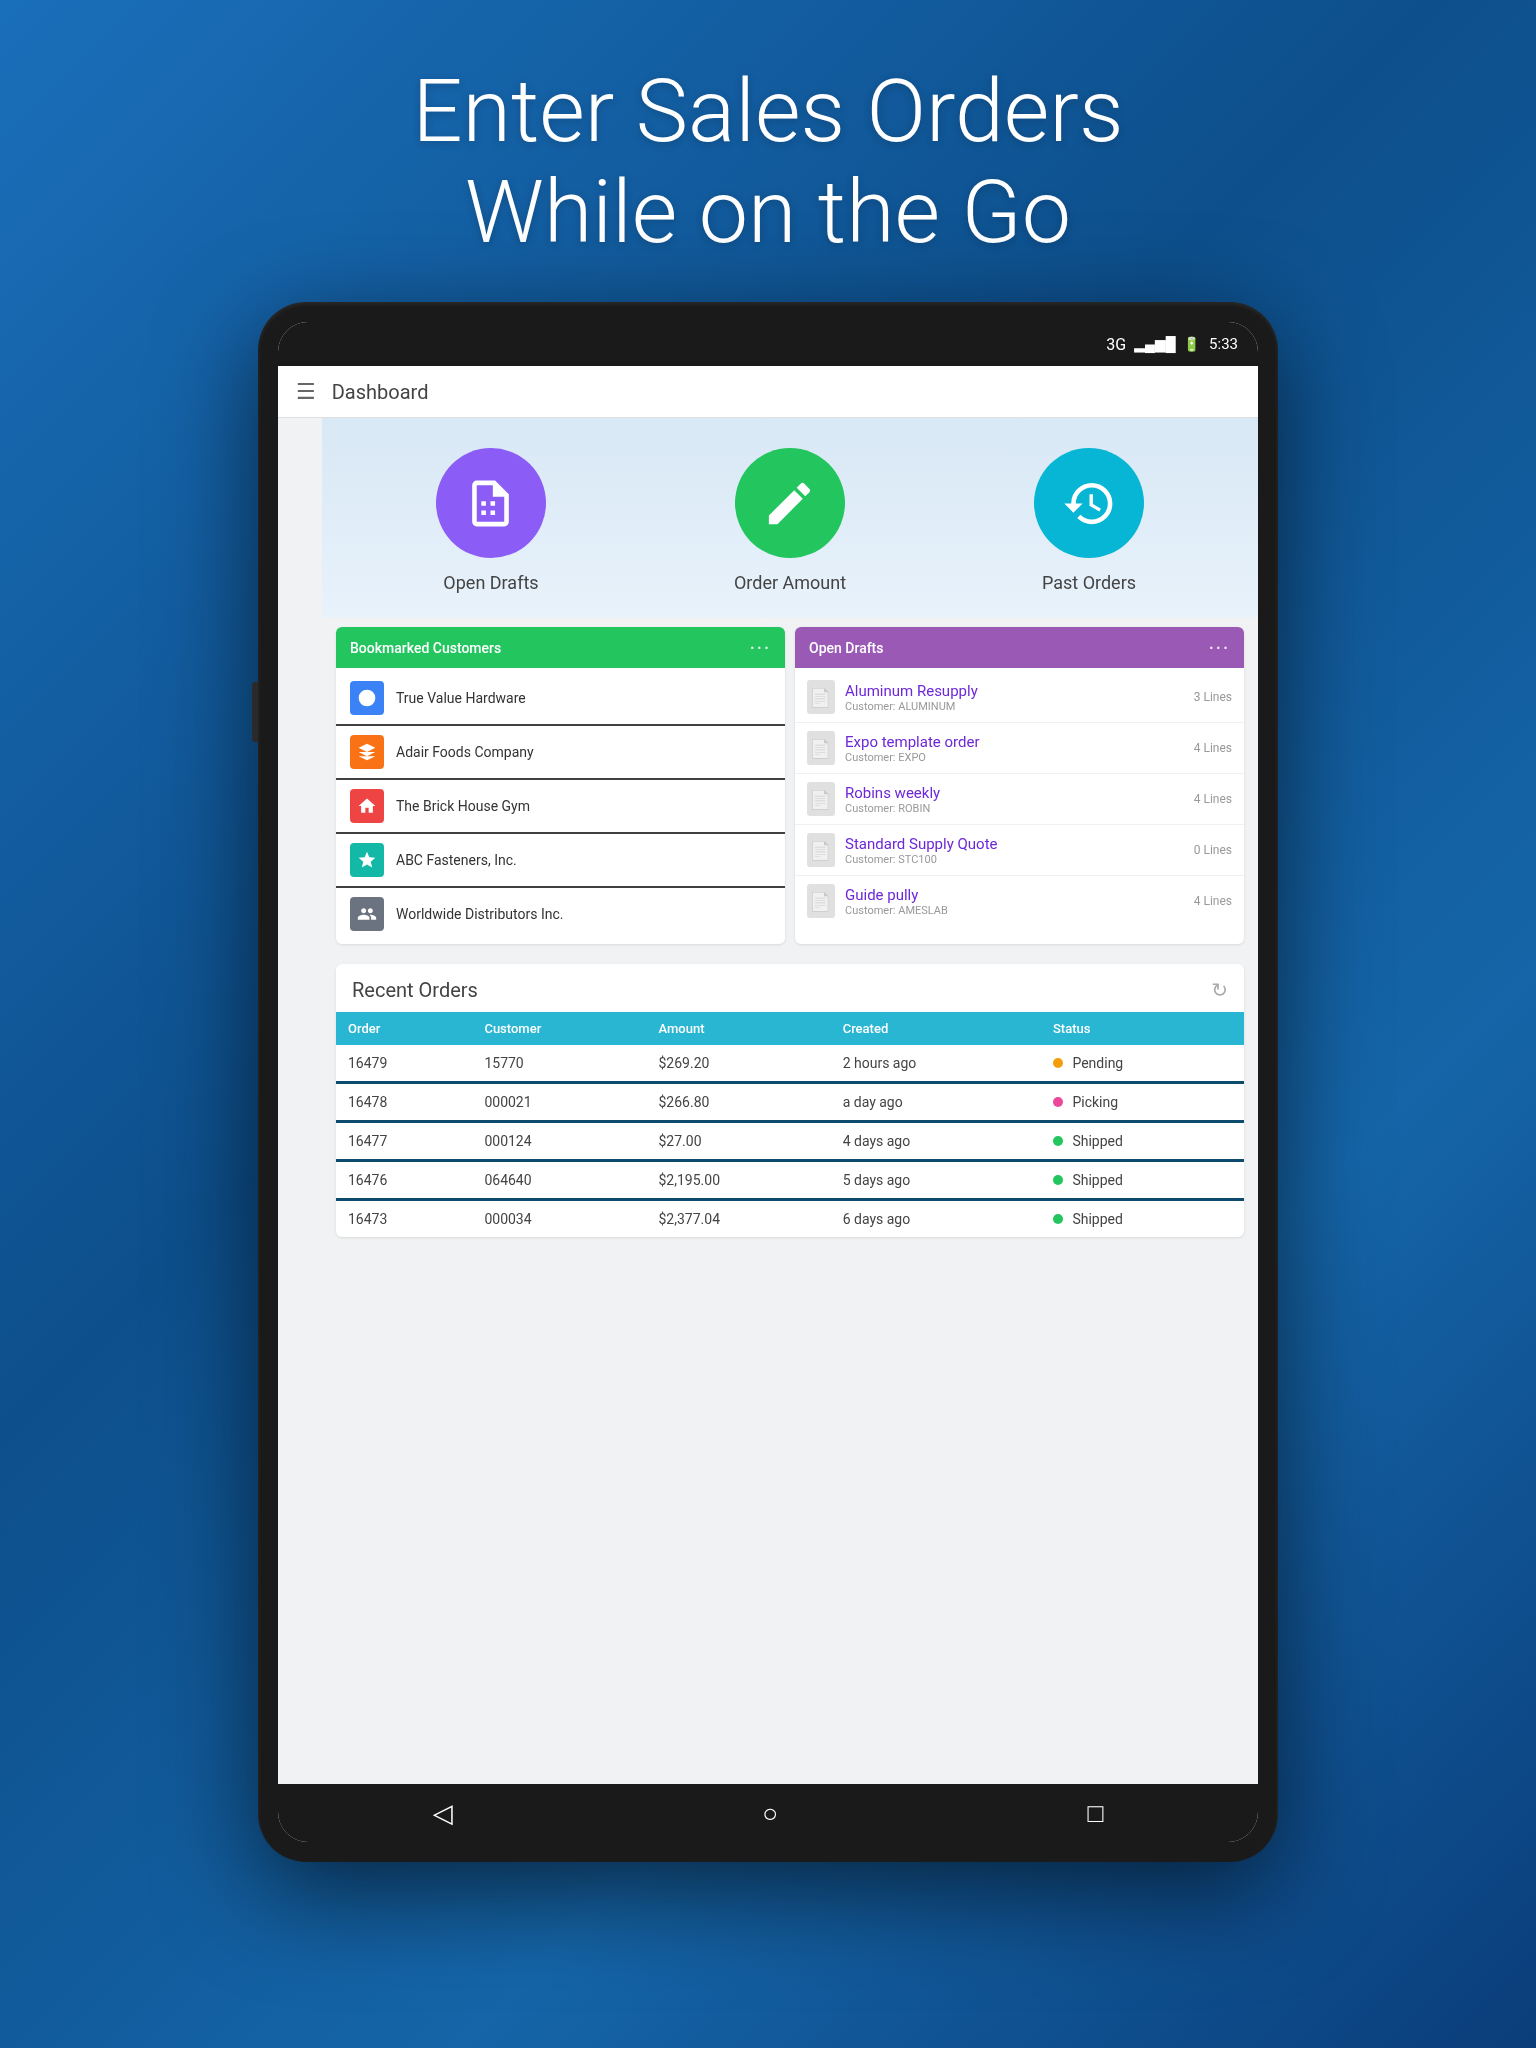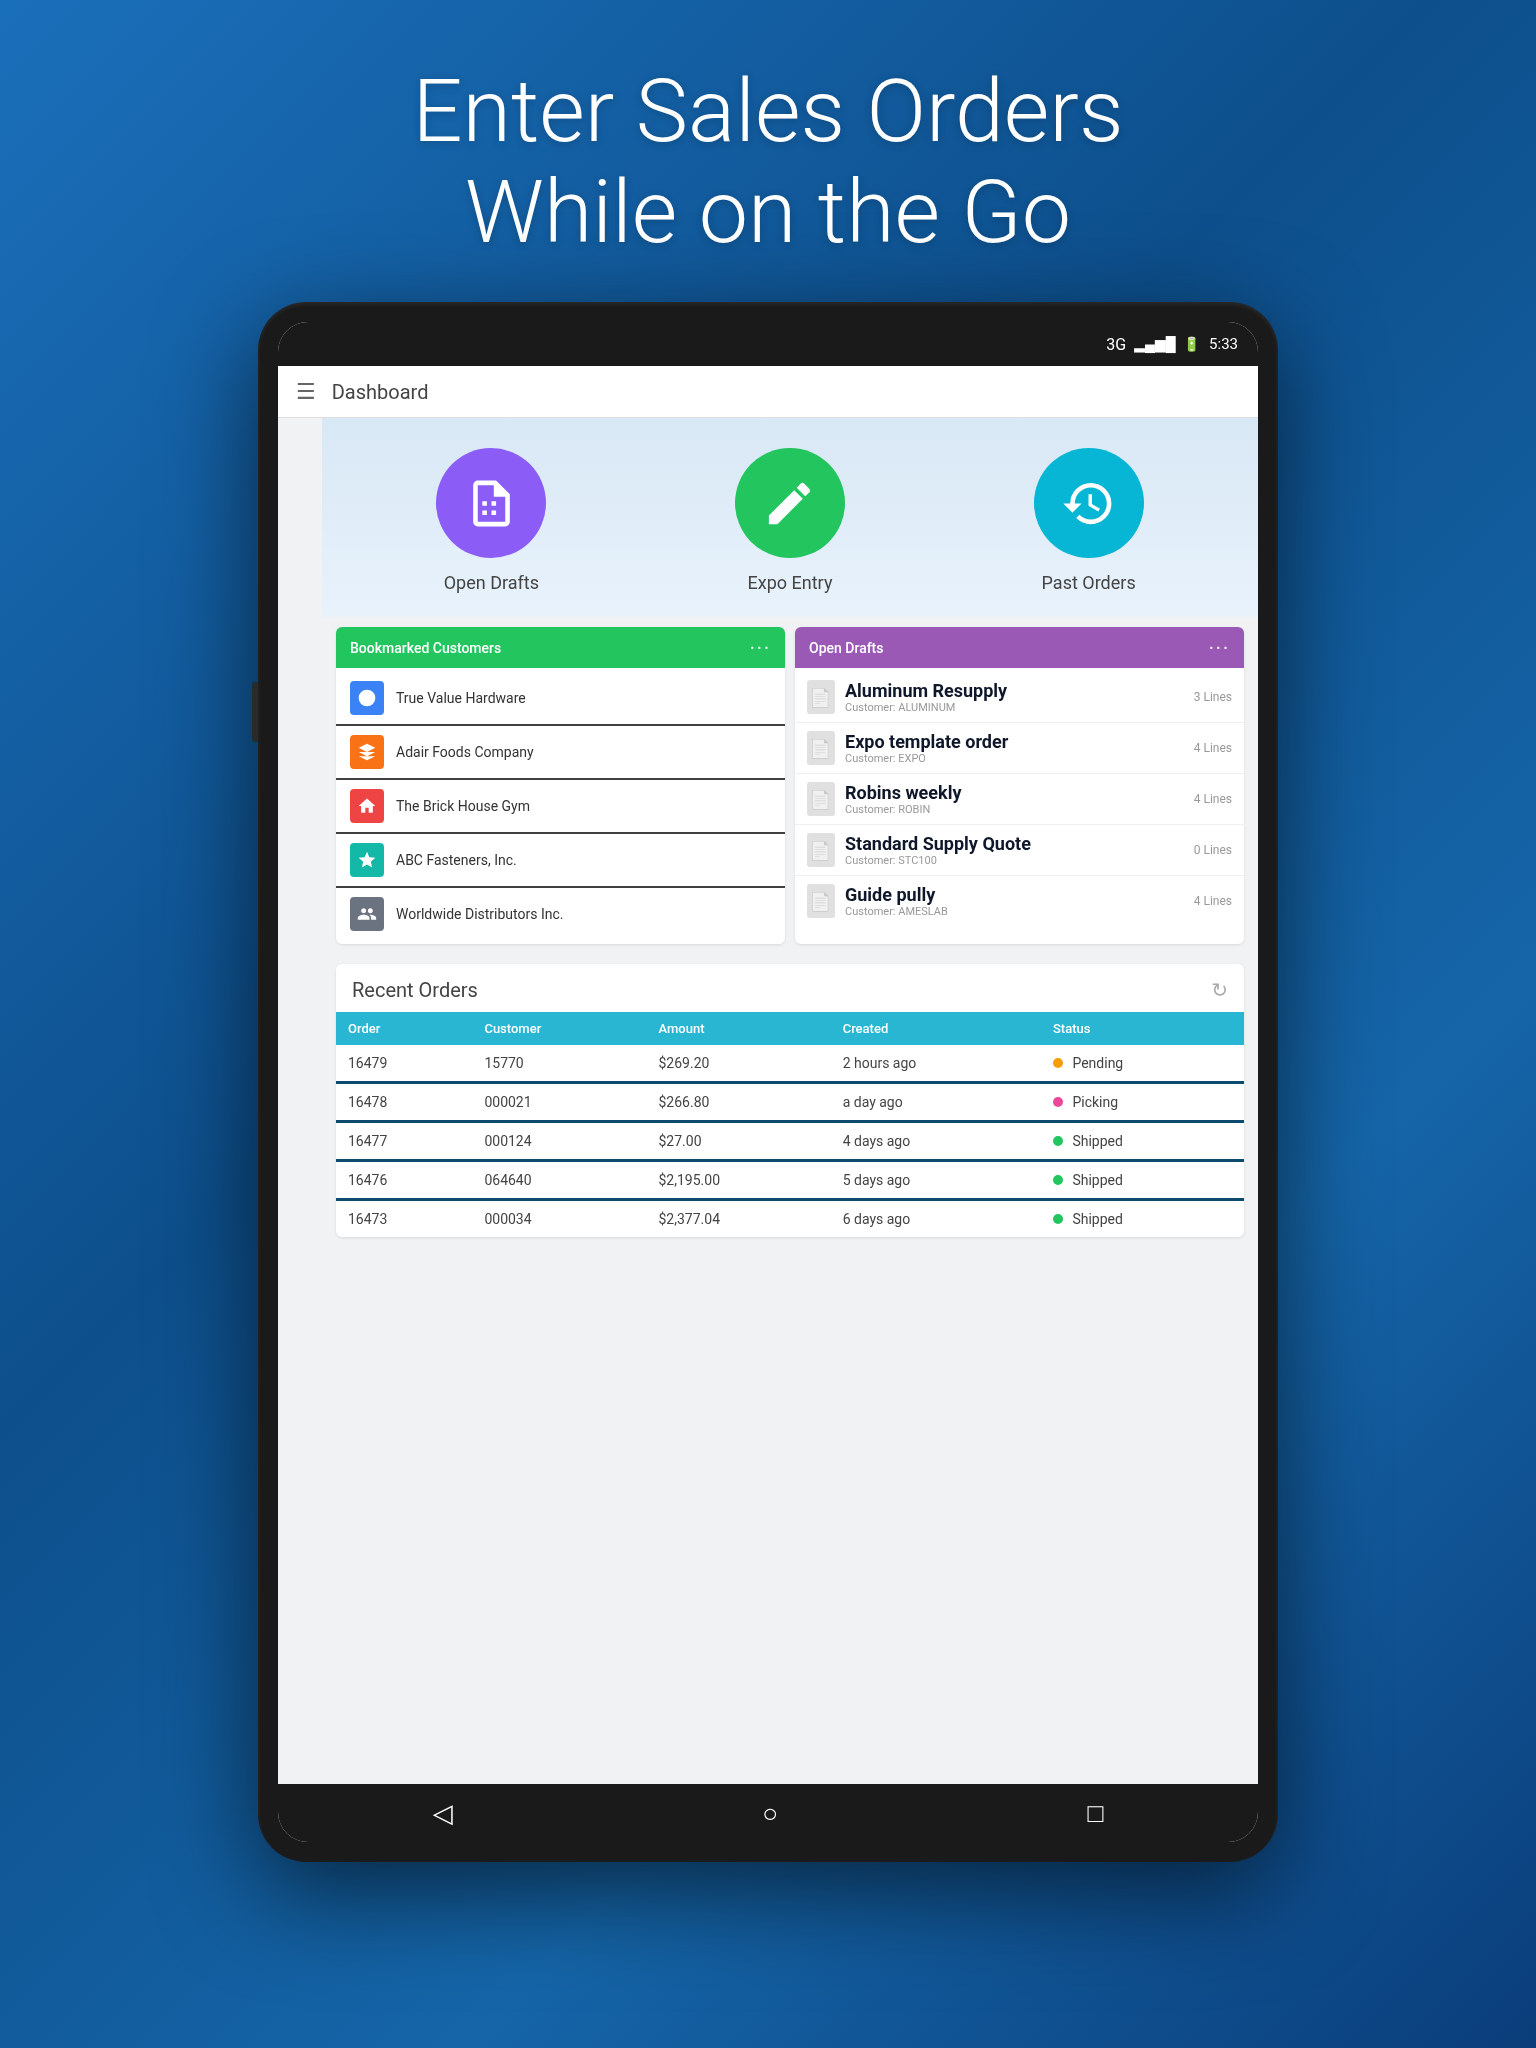--- a/index.html
+++ b/index.html
@@ -223,23 +223,23 @@
       flex-shrink: 0;
       position: relative;
     }
     .draft-icon::before {
       content: '📄';
       font-size: 18px;
       filter: grayscale(1) opacity(0.5);
     }
     .draft-info { flex: 1; }
     .draft-name {
-      font-size: 18px;
-      color: #0f172a;
-      font-weight: 700;
+      font-size: 15px;
+      color: #6d28d9;
+      font-weight: 400;
     }
     .draft-customer {
       font-size: 11px;
       color: #999;
     }
     .draft-lines {
       font-size: 12px;
       color: #999;
     }
 
@@ -370,21 +370,21 @@
           </div>
           <span class="action-label">Open Drafts</span>
         </div>
 
         <div class="action-btn">
           <div class="action-circle circle-green">
             <svg width="55" height="55" viewBox="0 0 24 24" fill="white">
               <path d="M20.71,7.04C21.1,6.65 21.1,6 20.71,5.63L18.37,3.29C18,2.9 17.35,2.9 16.96,3.29L15.12,5.12L18.87,8.87M3,17.25V21H6.75L17.81,9.93L14.06,6.18L3,17.25Z"></path>
             </svg>
           </div>
-          <span class="action-label">Expo Entry</span>
+          <span class="action-label">Order Amount</span>
         </div>
 
         <div class="action-btn">
           <div class="action-circle circle-cyan">
             <svg width="55" height="55" viewBox="0 0 24 24" fill="white">
               <path d="M13,3A9,9 0 0,0 4,12H1L4.89,15.89L4.96,16.03L9,12H6A7,7 0 0,1 13,5A7,7 0 0,1 20,12A7,7 0 0,1 13,19C11.07,19 9.32,18.21 8.06,16.94L6.64,18.36C8.27,19.99 10.51,21 13,21A9,9 0 0,0 22,12A9,9 0 0,0 13,3M12,8V13L16.28,15.54L17,14.33L13.5,12.25V8H12Z"></path>
             </svg>
           </div>
           <span class="action-label">Past Orders</span>
         </div>

